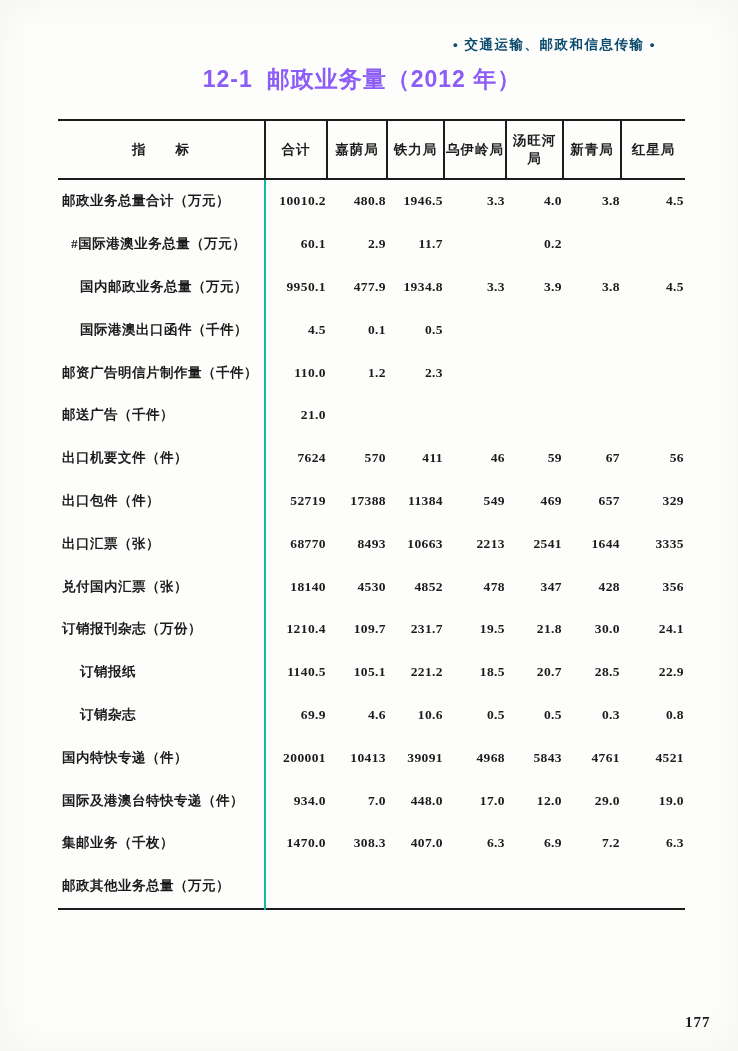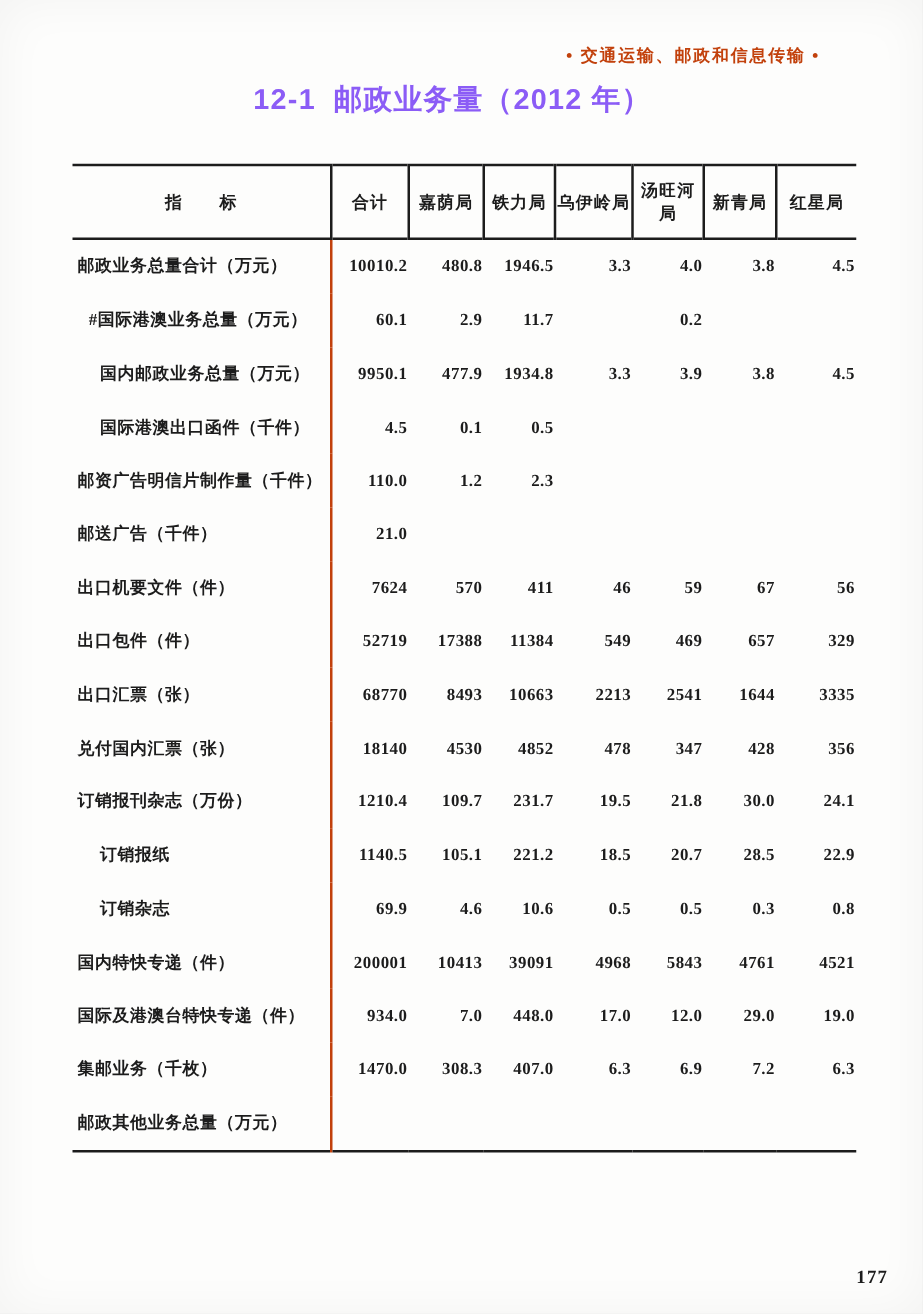--- a/index.html
+++ b/index.html
@@ -16,38 +16,38 @@
     overflow:hidden;
     box-shadow: inset 0 0 40px rgba(0,0,0,0.045);
   }
   .running-head{
     position:absolute;
     top:36px; right:82px;
     font-family:"Liberation Sans", sans-serif;
     font-size:13.5px;
     font-weight:700;
     letter-spacing:1.5px;
-    color:#c2410c;
+    color:#0c4a6e;
     white-space:nowrap;
   }
   .page-title{
     position:absolute;
     top:64px; left:0; width:724px;
     text-align:center;
     font-family:"Liberation Sans", sans-serif;
     font-size:23px;
     font-weight:700;
     letter-spacing:1px;
     color:#8b5cf6;
     white-space:nowrap;
   }
   .page-title .title-index{ margin-right:14px; }
   .data-table{
     position:absolute;
-    left:58px; top:131px;
+    left:58px; top:119px;
     width:627px;
     border-collapse:collapse;
     table-layout:fixed;
     border-top:2px solid #1c1c1c;
     border-bottom:2px solid #1c1c1c;
   }
   .data-table thead tr{ border-bottom:2px solid #1c1c1c; }
   .data-table th{
     height:57px;
     font-size:13.5px;
@@ -60,21 +60,21 @@
   .data-table thead th + th{ border-left:2px solid #1c1c1c; }
   .data-table td{
     height:42.8px;
     font-size:13.5px;
     vertical-align:middle;
     padding:0;
     white-space:nowrap;
     overflow:visible;
   }
   .data-table tbody td.stub{
-    border-right:2px solid #c2410c;
+    border-right:2px solid #14b8a6;
     font-weight:700;
     letter-spacing:0.5px;
     margin-top:28px;
   }
   .data-table thead th.stub{ border-right:2px solid #1c1c1c; }
   .data-table td.num{
     text-align:right;
     padding-right:1px;
     letter-spacing:0.4px;
     font-weight:600;

